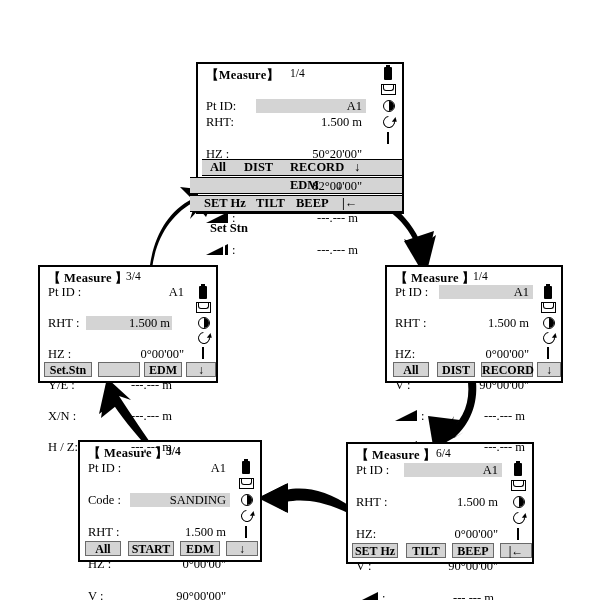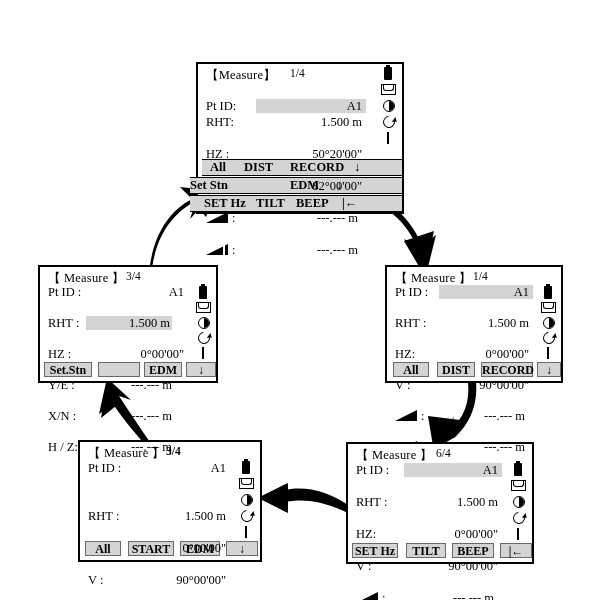--- a/index.html
+++ b/index.html
@@ -20,21 +20,21 @@
   .screen{
     position:absolute;background:#fff;border:2px solid #000;
     box-sizing:border-box;
   }
   .scr-inner{position:relative;width:100%;height:100%;}
 
   .hdr{
     position:absolute;left:8px;top:3px;right:6px;height:15px;
     font-size:12.5px;color:#000;white-space:nowrap;
   }
-  .hdr .htitle{font-weight:normal;letter-spacing:.2px;}
+  .hdr .htitle{font-weight:bold;letter-spacing:.2px;}
   .hdr .hpage{position:absolute;left:84px;top:0;font-size:11.5px;}
 
   .rows{position:absolute;left:0;right:0;top:18px;bottom:0;}
   .row{
     position:relative;height:16px;line-height:16px;font-size:12.5px;color:#000;
   }
   .row .lbl{position:absolute;left:8px;top:0;white-space:nowrap;}
   .row .val{position:absolute;top:0;text-align:right;white-space:nowrap;}
   .row.hl .hlbg{
     position:absolute;top:1px;height:14px;background:#d4d4d4;
@@ -215,21 +215,21 @@
       </div>
 
       <div class="menurow" style="left:4px;right:0;bottom:36px;">
         <span class="mk" style="left:8px;">All</span>
         <span class="mk" style="left:42px;">DIST</span>
         <span class="mk" style="left:88px;">RECORD</span>
         <span class="mk" style="left:152px;">↓</span>
       </div>
 
       <div class="menurow" style="left:-8px;right:0;bottom:18px;">
-        <span class="mk" style="left:0;">Set Stn</span>
+        <span class="mk" style="left:20px;margin-top:43px;">Set Stn</span>
         <span class="mk blank" style="left:62px;"></span>
         <span class="mk" style="left:100px;">EDM</span>
         <span class="mk" style="left:146px;">↓</span>
       </div>
 
       <div class="menurow" style="left:-8px;right:0;bottom:0px;">
         <span class="mk" style="left:14px;">SET Hz</span>
         <span class="mk" style="left:66px;">TILT</span>
         <span class="mk" style="left:106px;">BEEP</span>
         <span class="mk" style="left:152px;">|←</span>
@@ -359,20 +359,25 @@
     <div class="scr-inner">
       <div class="hdr">
         <span class="htitle">【 Measure 】</span>
         <span class="hpage" style="left:78px;font-weight:bold;">3/4</span>
       </div>
       <div class="rows" style="top:18px;">
         <div class="row" style="top:0px;">
           <span class="lbl">Pt ID :</span>
           <span class="val" style="right:34px;">A1</span>
         </div>
+        <div class="row hl" style="top:16px;">
+          <div class="hlbg" style="left:50px;right:30px;"></div>
+          <span class="lbl">Code :</span>
+          <span class="val" style="right:34px;">SANDING</span>
+        </div>
         <div class="row" style="top:32px;">
           <span class="lbl">RHT :</span>
           <span class="val" style="right:34px;">1.500 m</span>
         </div>
         <div class="row" style="top:48px;">
           <span class="lbl">HZ  :</span>
           <span class="val" style="right:34px;">0°00'00"</span>
         </div>
         <div class="row" style="top:64px;">
           <span class="lbl">V   :</span>

